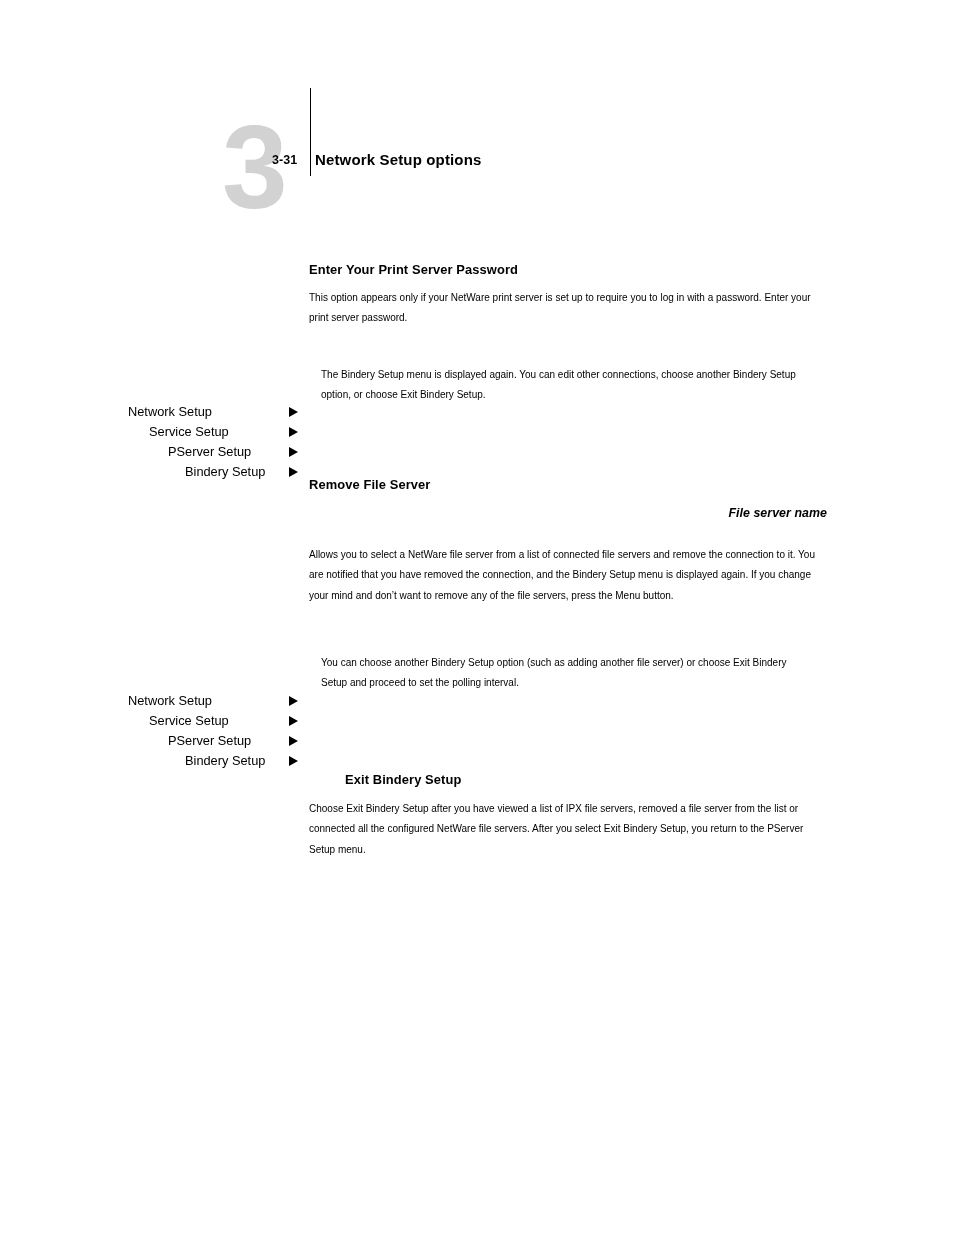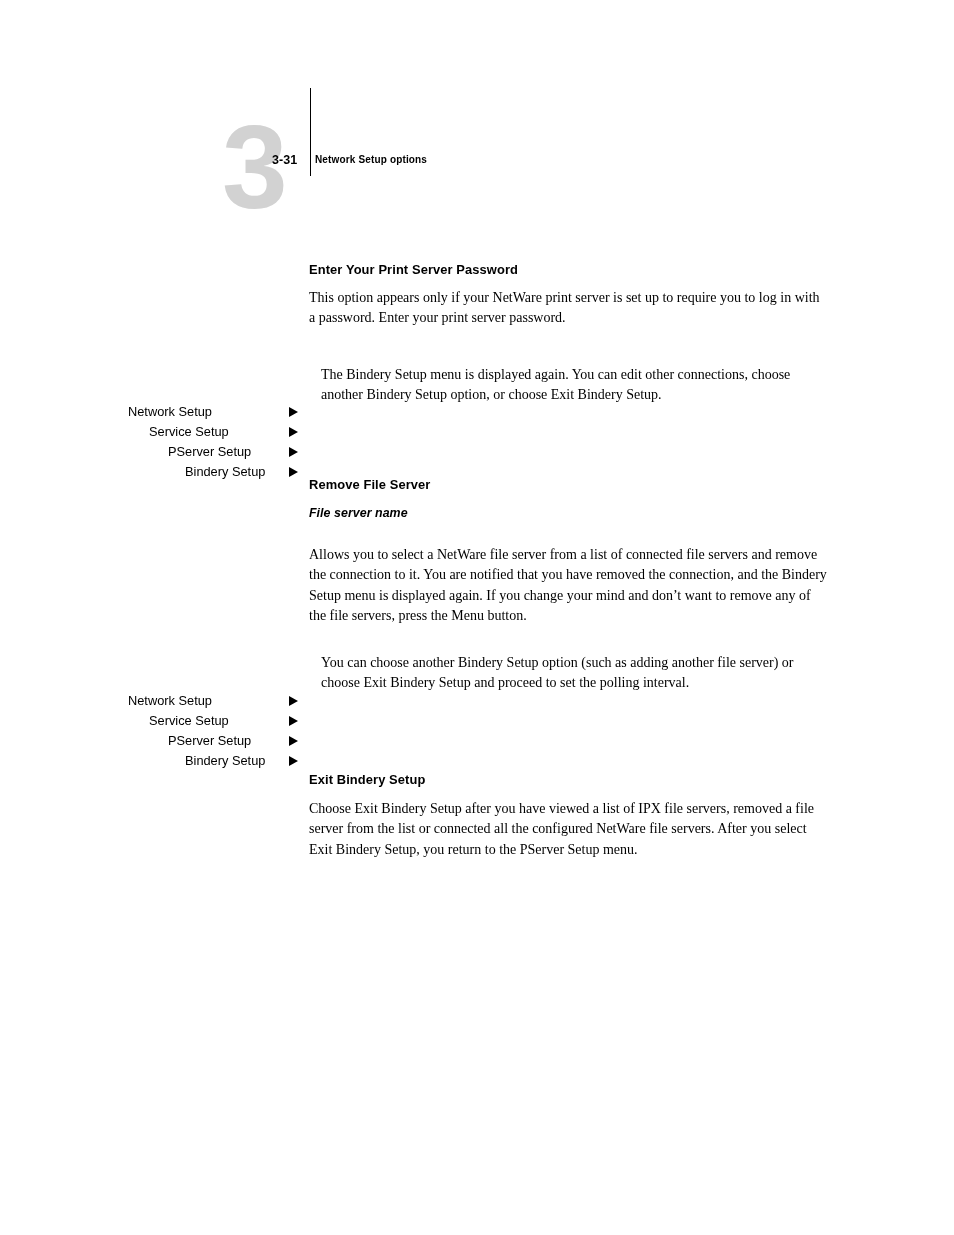--- a/index.html
+++ b/index.html
@@ -53,21 +53,21 @@
     line-height: 14px;
     color: #000000;
     letter-spacing: 0.1px;
   }
   #running-head {
     position: absolute;
     left: 315px;
     top: 153px;
     font-family: "Liberation Sans", sans-serif;
     font-weight: bold;
-    font-size: 10px;
+    font-size: 15px;
     line-height: 14px;
     color: #000000;
     letter-spacing: 0.15px;
     white-space: nowrap;
   }
 
   
   .content-col {
     position: absolute;
     left: 309px;
@@ -75,42 +75,43 @@
   }
   .sec-head {
     font-family: "Liberation Sans", sans-serif;
     font-weight: bold;
     font-size: 12.9px;
     line-height: 15px;
     letter-spacing: 0.1px;
     color: #000000;
   }
   .body-par {
-    font-family: Liberation Serif, serif;
-    font-size: 14px;
+    font-family: Liberation Sans, sans-serif;
+    font-size: 10px;
     line-height: 20.4px;
     color: #000000;
     text-align: left;
   }
   .label-bold {
     font-family: "Liberation Sans", sans-serif;
     font-weight: bold;
     font-size: 12.4px;
     line-height: 15.2px;
     letter-spacing: 0.05px;
     color: #000000;
   }
   .label-bold-italic {
     font-family: "Liberation Sans", sans-serif;
     font-weight: bold;
     font-style: italic;
     font-size: 12.4px;
     line-height: 15.2px;
     letter-spacing: 0.05px;
     color: #000000;
+    text-align: right;
   }
 
   
   .menu-path {
     position: absolute;
     left: 0;
     width: 320px;
   }
   .menu-path-row {
     position: relative;
@@ -214,19 +215,19 @@
     <span class="menu-path-label" style="left:168px;">PServer Setup</span>
     <span class="menu-path-arrow"></span>
   </div>
 
   <div class="menu-path-row">
     <span class="menu-path-label" style="left:185px;">Bindery Setup</span>
     <span class="menu-path-arrow"></span>
   </div>
 </div>
 
-<div class="content-col" style="top:772px;">
+<div class="content-col" style="top:772px;margin-left:36px;">
   <div class="sec-head">Exit Bindery Setup</div>
 </div>
 
 <div class="content-col" style="top:799px;">
   <p class="body-par" style="margin:0;">Choose Exit Bindery Setup after you have viewed a list of IPX file servers, removed a file server from the list or connected all the configured NetWare file servers. After you select Exit Bindery Setup, you return to the PServer Setup menu.</p>
 </div>
 
 </body></html>

